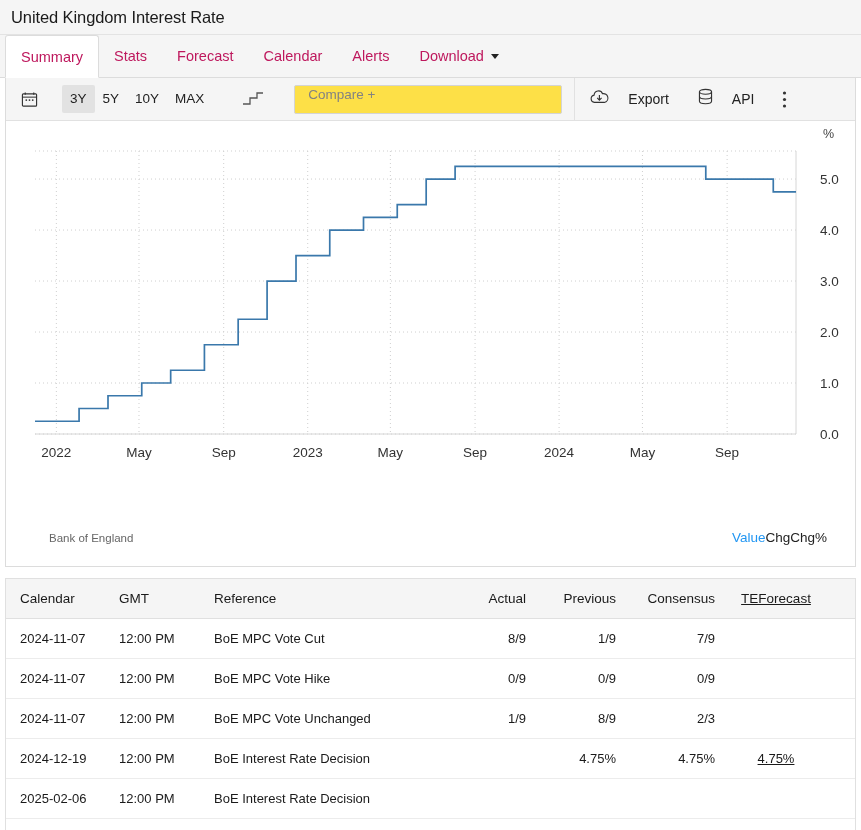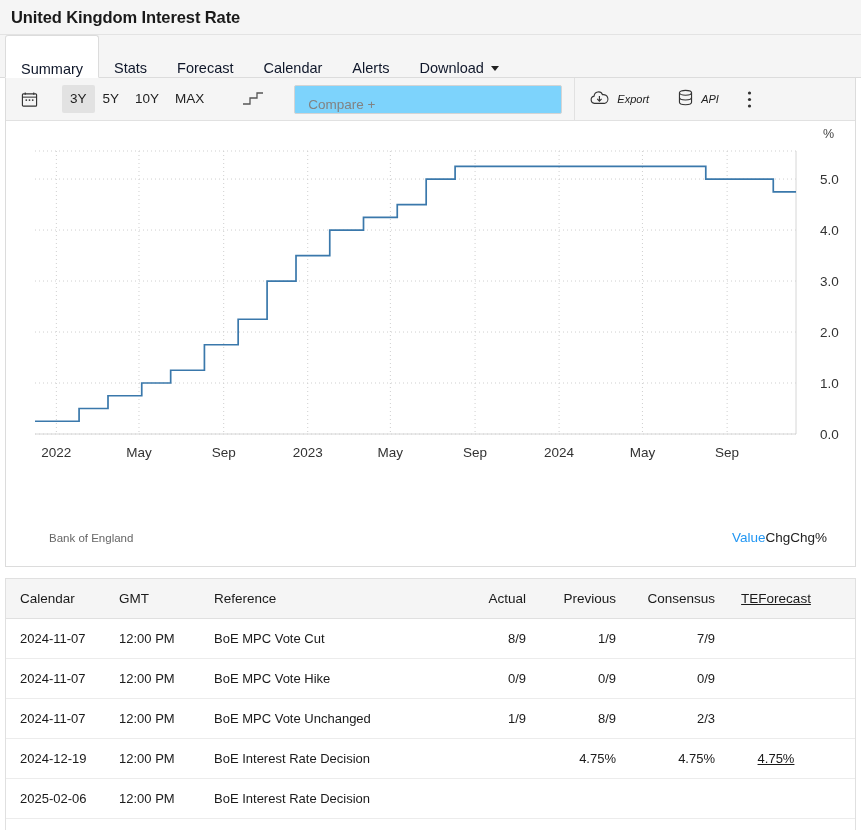--- a/index.html
+++ b/index.html
@@ -16,39 +16,39 @@
   .header {
     height: 35px;
     background: #f5f5f5;
     display: flex;
     align-items: center;
     padding: 0 0 0 11px;
     border-bottom: 1px solid #e3e3e3;
   }
   .header-title {
     font-size: 16.5px;
-    font-weight: bold;
+    font-weight: normal;
     color: #1a1a1a;
     letter-spacing: -0.1px;
   }
 
   
   .tabbar {
     height: 43px;
     background: #f5f5f5;
     display: flex;
     align-items: flex-end;
     padding-left: 5px;
     border-bottom: 1px solid #dcdcdc;
     position: relative;
   }
   .tab {
     font-size: 14.5px;
-    color: #0f172a;
-    padding: 12px 15px;
+    color: #be185d;
+    padding: 0 15px;
     height: 42px;
     line-height: 42px;
     cursor: pointer;
     position: relative;
     white-space: nowrap;
   }
   .tab.active {
     background: #ffffff;
     border: 1px solid #dcdcdc;
     border-bottom: 1px solid #ffffff;
@@ -99,43 +99,42 @@
     cursor: pointer;
     border-radius: 2px;
     line-height: 1;
   }
   .range-btn.active { background: #e2e2e2; font-weight: 400; }
   .tb-steptype { margin-left: 28px; width: 26px; height: 22px; display:flex; align-items:center; justify-content:center; cursor:pointer;}
   .compare-box {
     margin-left: 28px;
     width: 268px;
     height: 29px;
-    background: #7dd3fc;
+    background: #fde047;
     border: 1px solid #d4d4d4;
     border-radius: 2px;
     display: flex;
-    align-items: flex-end;
+    align-items: flex-start;
     padding: 0 11px;
   }
   .compare-box input {
     border: none; outline: none; width: 100%;
     font-size: 13.5px; color: #555;
     font-family: "Liberation Sans", sans-serif;
     background: transparent;
   }
   .compare-box input::placeholder { color: #828282; }
   .tb-sep {
     width: 1px; height: 43px; background: #e1e1e1;
     margin-left: 12px; margin-right: 0px;
   }
   .tb-action {
-    display: flex; align-items: center; gap: 7px;
-    font-size: 11px; color: #222; cursor: pointer;
+    display: flex; align-items: center; gap: 18px;
+    font-size: 14px; color: #222; cursor: pointer;
     padding: 0 14px;
-    font-style: italic;
   }
   .tb-dots { padding: 0 9px 0 14px; cursor:pointer; display:flex; align-items:center;}
 
   
   .plot-wrap { position: relative; height: 395px; }
   .pct-label {
     position: absolute; right: 21px; top: 6px;
     font-size: 12.5px; color: #444;
   }
   .chart-svg { position: absolute; left: 0; top: 0; }

